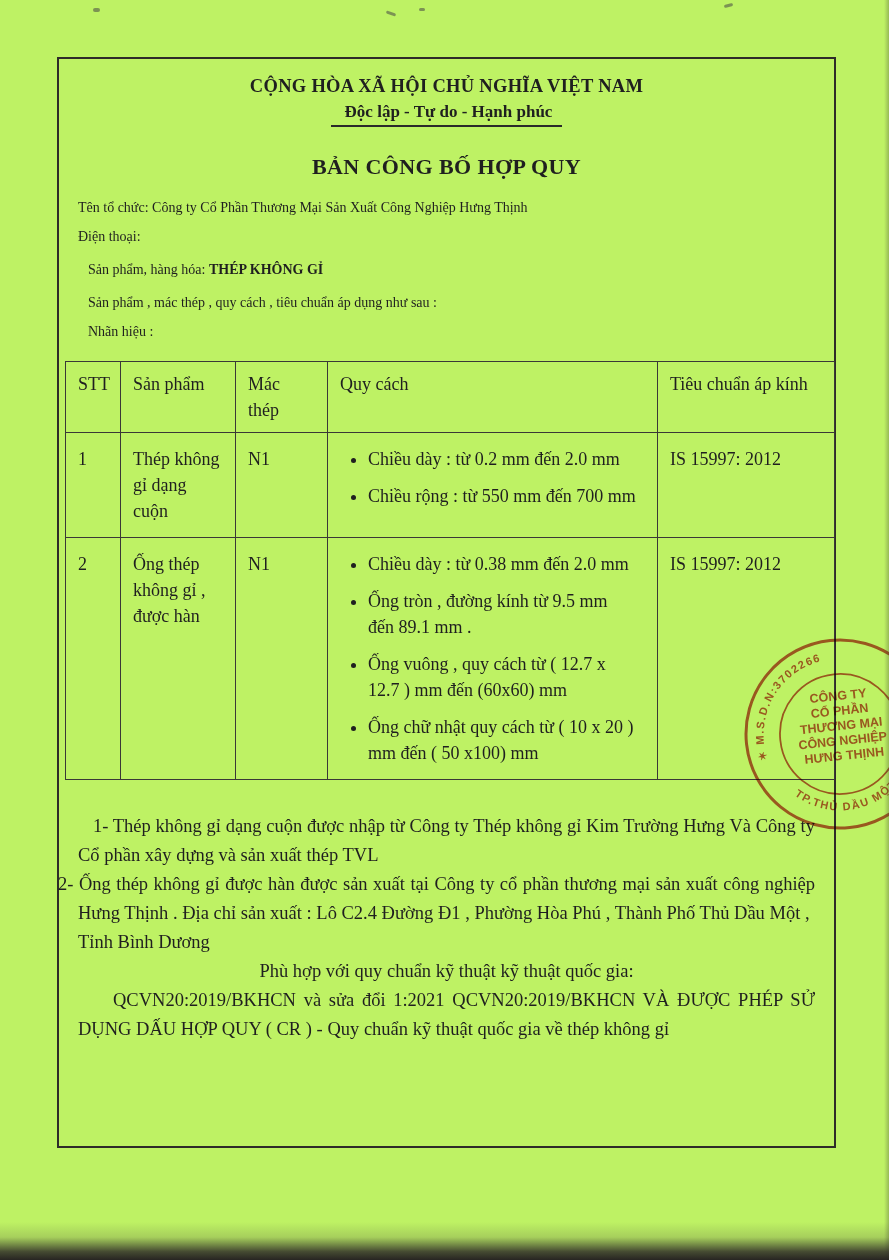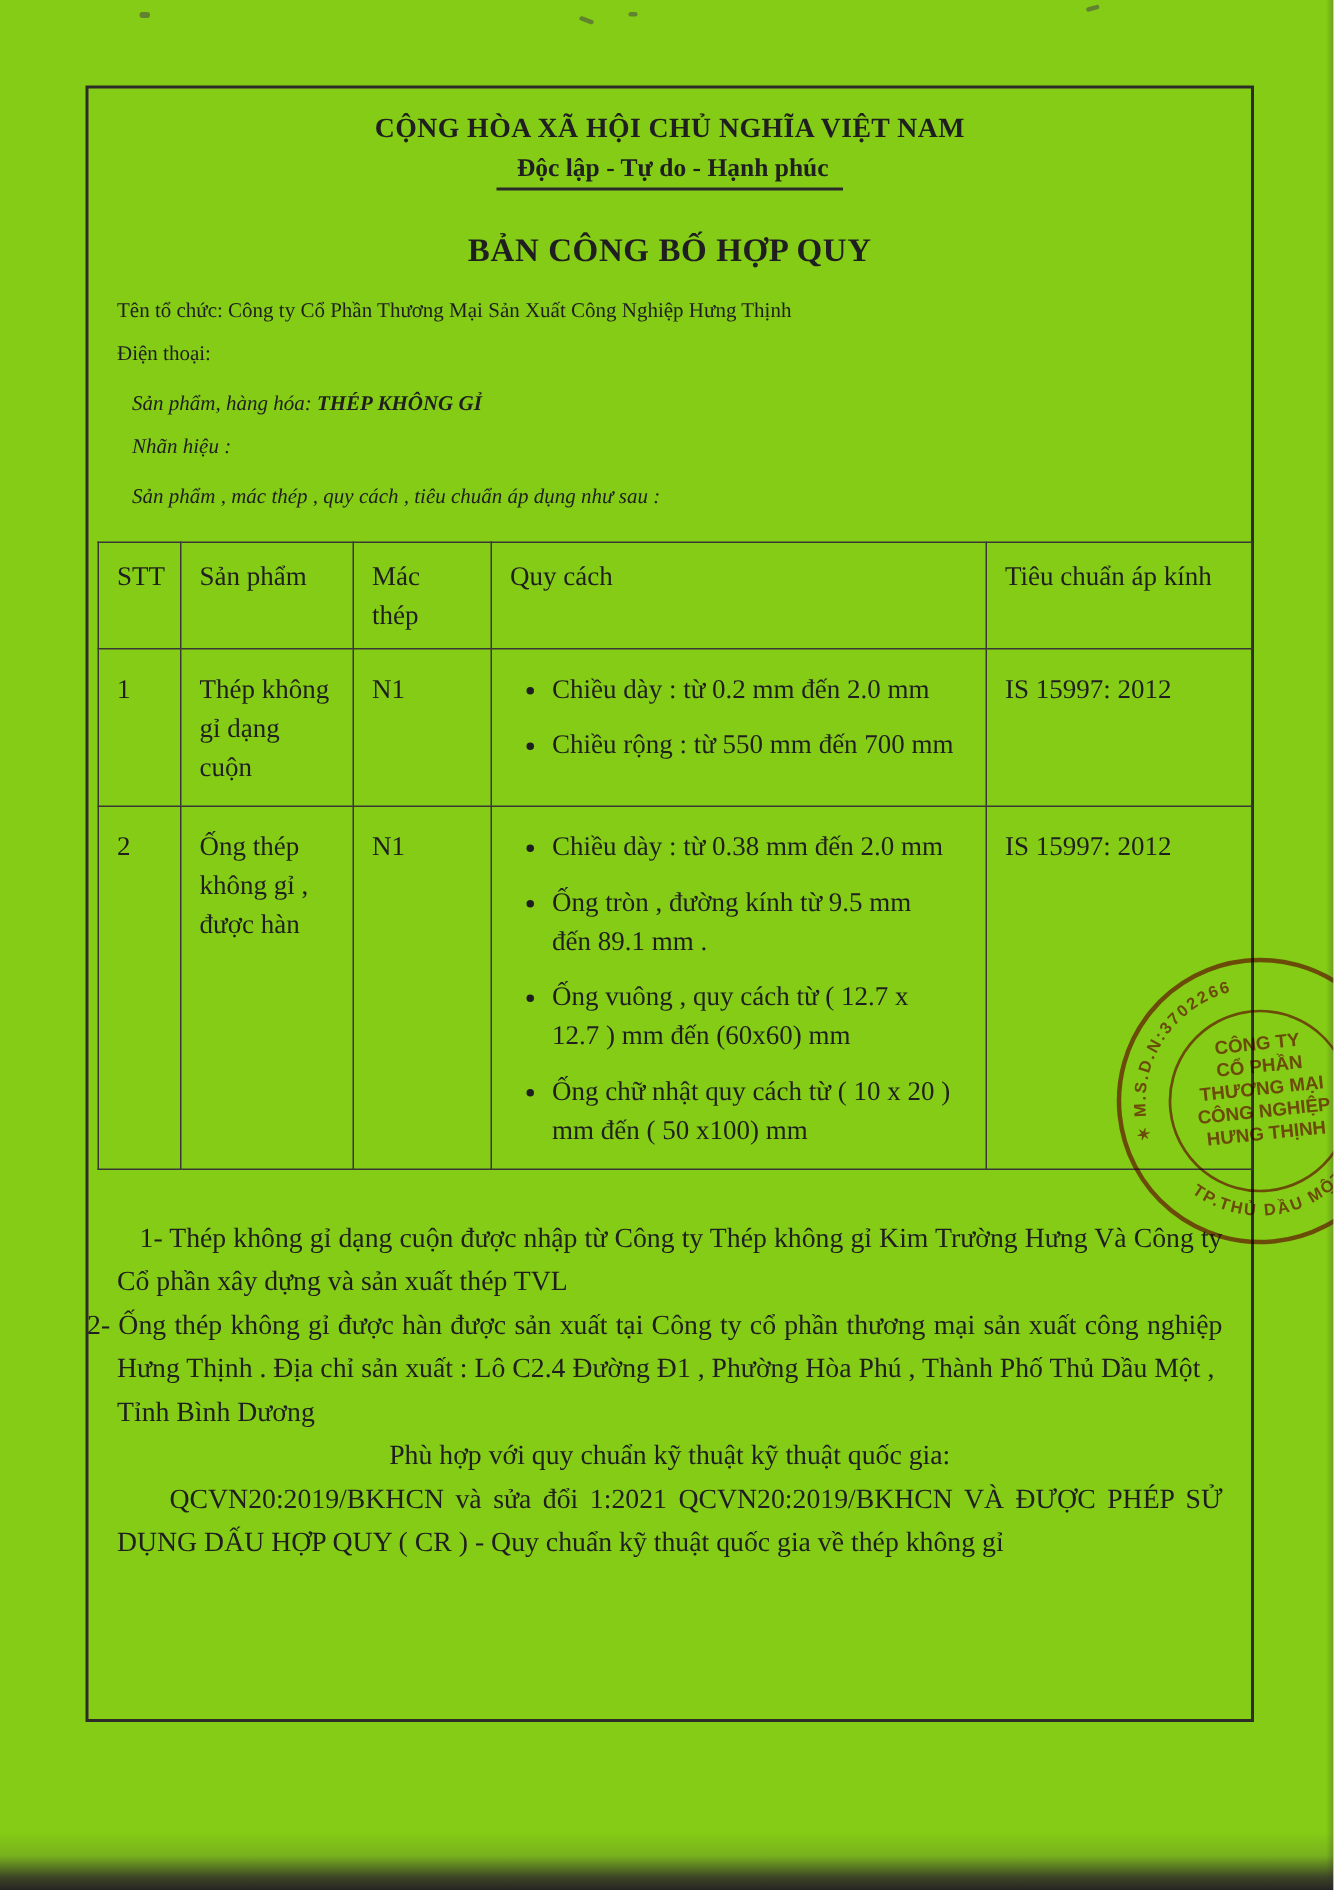--- a/index.html
+++ b/index.html
@@ -1,36 +1,36 @@
 <!DOCTYPE html>
 <html><head>
 <meta charset="utf-8">
 <style>
   html,body { margin:0; padding:0; background:#e8e6e1; }
   .page {
     position:relative; width:889px; height:1260px; margin:0 auto;
-    background:#84cc16; overflow:hidden;
+    background:#bef264; overflow:hidden;
     font-family:"Liberation Serif", serif; color:#1f1f1f;
   }
   .frame {
     position:absolute; left:57px; top:57px; width:779px; height:1091px;
     border:2px solid #2e2c29; box-sizing:border-box; padding-top:17px;
   }
   .national-title { text-align:center; font-weight:bold; font-size:18.5px; letter-spacing:.3px; }
   .motto-row { text-align:center; margin-top:5px; }
   .motto {
     display:inline-block; font-weight:bold; font-size:17px;
     padding:0 10px 3px 14px; border-bottom:2px solid #2a2a2a;
   }
   .doc-title { text-align:center; font-weight:bold; font-size:22px; margin:27px 0 0; letter-spacing:.4px; }
   .doc-number { text-align:center; font-size:18px; margin-top:11px; }
 
   .info { padding:0 19px; margin-top:13px; font-size:14px; line-height:29px; }
   .info p { margin:0; }
-  .info .indent { margin-left:10px;font-style:italic; }
+  .info .indent { margin-left:10px; }
   .info .gap-top { margin-top:4px; }
 
   table.spec {
     border-collapse:collapse; margin:15px 0 0 6px; table-layout:fixed;
     width:769px; font-size:18px; line-height:26px;
   }
   .spec th, .spec td {
     border:1.5px solid #3a3836; vertical-align:top;
     padding:9px 12px; font-weight:normal; text-align:left; overflow:hidden;
   }
@@ -87,22 +87,22 @@
     <div class="motto-row">
       <span class="motto">Độc lập - Tự do - Hạnh phúc</span>
     </div>
 
     <div class="doc-title">BẢN CÔNG BỐ HỢP QUY</div>
 
     <div class="info">
       <p>Tên tổ chức: Công ty Cổ Phần Thương Mại Sản Xuất Công Nghiệp Hưng Thịnh</p>
       <p>Điện thoại:</p>
       <p class="indent gap-top"><span>Sản phẩm, hàng hóa: </span><strong>THÉP KHÔNG GỈ</strong></p>
+      <p class="indent gap-top">Sản phẩm , mác thép , quy cách , tiêu chuẩn áp dụng như sau :</p>
       <p class="indent">Nhãn hiệu :</p>
-      <p class="indent gap-top">Sản phẩm , mác thép , quy cách , tiêu chuẩn áp dụng như sau :</p>
     </div>
 
     <table class="spec">
       <colgroup>
         <col style="width:55px">
           <col style="width:115px">
           <col style="width:92px">
           <col style="width:330px">
           <col style="width:177px">
       </colgroup>

